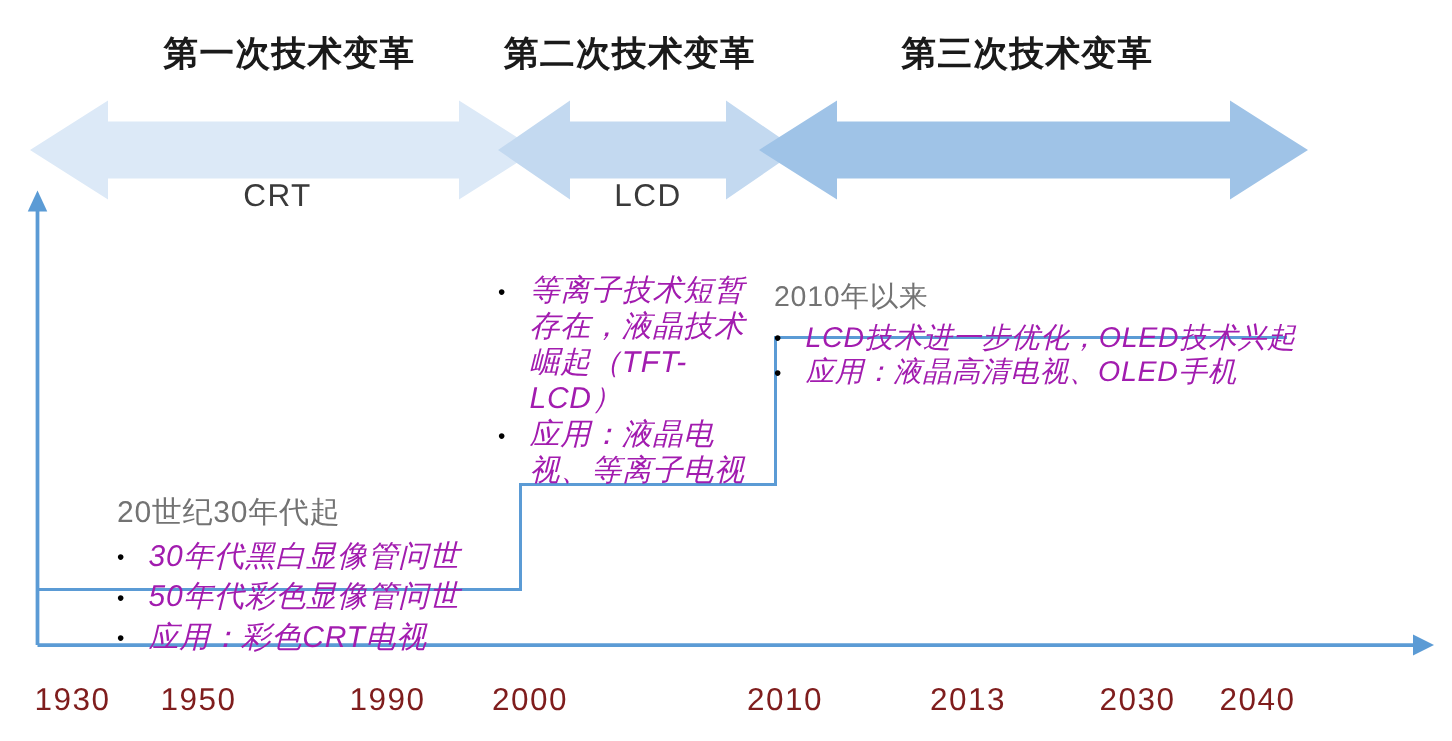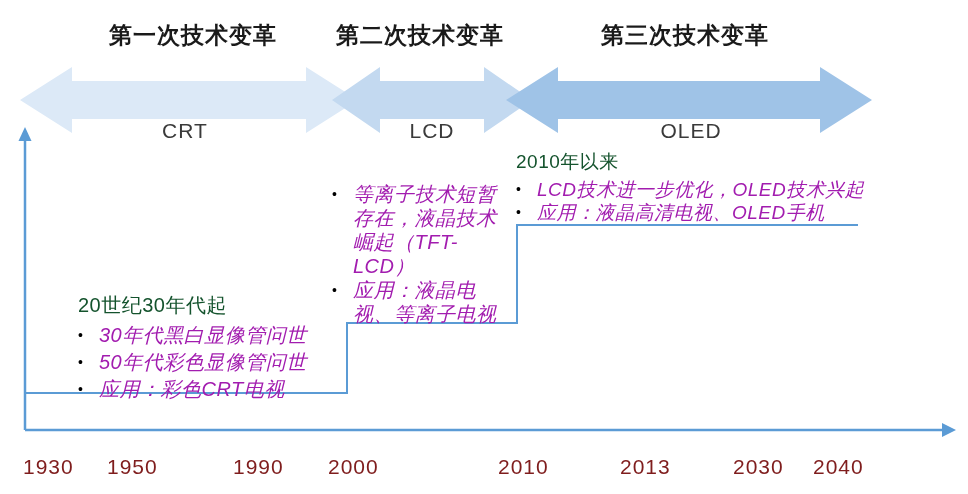--- a/index.html
+++ b/index.html
@@ -10,21 +10,21 @@
   svg.layer{position:absolute;left:0;top:0;pointer-events:none;}
   .rev-header{
     position:absolute;top:20px;width:210px;text-align:center;
     font-size:23px;font-weight:600;letter-spacing:1px;color:#1a1a1a;white-space:nowrap;
   }
   .arrow-label{
     position:absolute;top:87px;width:110px;text-align:center;
     font-size:21px;color:#3a3a3a;letter-spacing:1px;margin-top:32px;
   }
   .era{position:absolute;}
-  .era-title{font-size:20px;color:#14532d;white-space:nowrap;letter-spacing:0.5px;}
+  .era-title{font-size:20px;color:#737373;white-space:nowrap;letter-spacing:0.5px;margin-top:36px;}
   .bullets{margin-top:3px;}
   .bullet-row{display:flex;align-items:flex-start;}
   .dot{width:21px;flex:0 0 21px;font-size:14px;line-height:inherit;color:#000;}
   .btxt{color:#a21caf;letter-spacing:0.5px;font-style:italic;}
   .era-1 .bullet-row{line-height:27px;font-size:20px;}
   .era-2 .bullet-row{line-height:24px;font-size:20px;}
   .era-2 .btxt{width:156px;}
   .era-3 .bullet-row{line-height:23px;font-size:19px;}
   .era-3 .era-title{font-size:19px;}
   .tick{
@@ -56,21 +56,20 @@
     <line x1="25" y1="430" x2="942" y2="430" stroke-width="2.5" stroke="#5B9BD5"></line>
     <polygon points="956,430 942,423 942,437" fill="#5B9BD5"></polygon>
   </svg>
 
   <div class="rev-header" style="left:88px;">第一次技术变革</div>
   <div class="rev-header" style="left:315px;">第二次技术变革</div>
   <div class="rev-header" style="left:580px;">第三次技术变革</div>
 
   <div class="arrow-label" style="left:130px;">CRT</div>
   <div class="arrow-label" style="left:377px;">LCD</div>
-  <div class="arrow-label" style="left:636px;">OLED</div>
 
   <div class="era era-1" style="left:78px;top:292px;">
     <div class="era-title">20世纪30年代起</div>
     <div class="bullets">
       <div class="bullet-row">
         <span class="dot">•</span>
         <span class="btxt">30年代黑白显像管问世</span>
       </div>
       <div class="bullet-row">
         <span class="dot">•</span>

